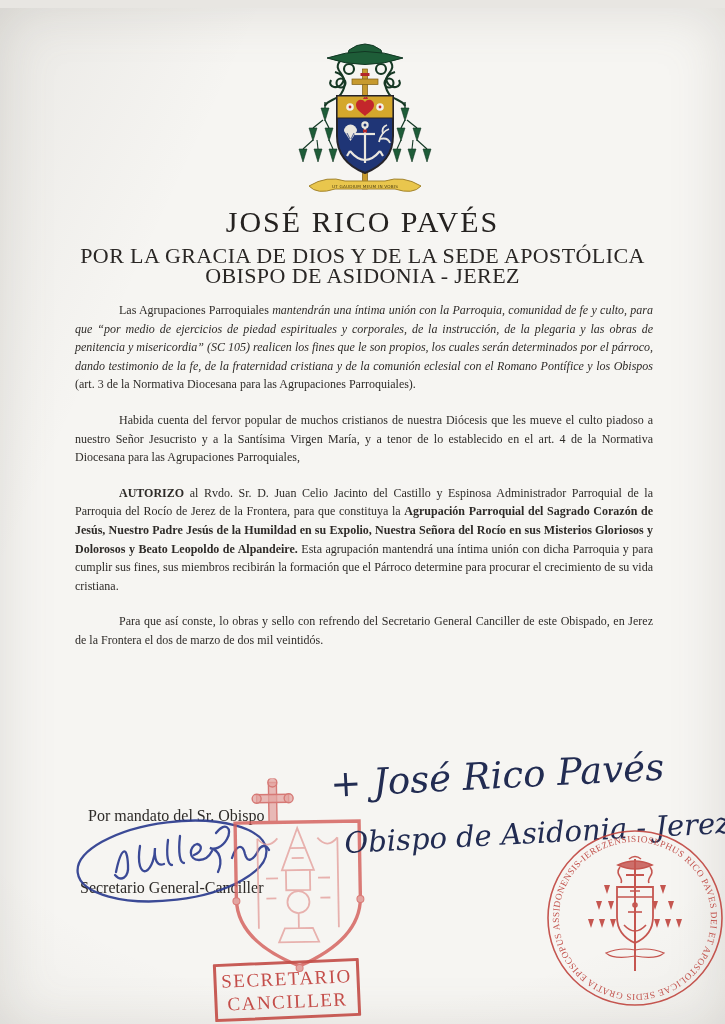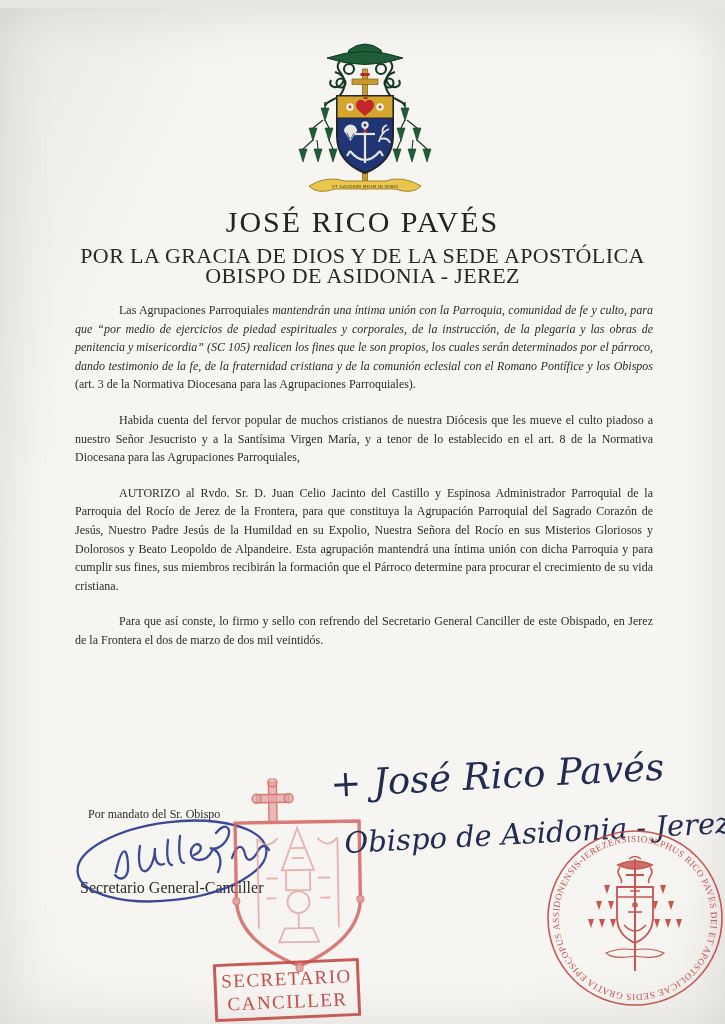--- a/index.html
+++ b/index.html
@@ -13,22 +13,22 @@
     font-family:"Liberation Serif", serif;
     color:#2c2a27;
   }
   .arms{position:absolute;left:297px;top:28px;width:136px;height:164px;}
   .header{position:absolute;left:0;top:197px;width:725px;text-align:center;}
   .header h1{margin:0 0 7px 0;font-size:30px;font-weight:400;letter-spacing:2px;color:#252220;}
   .header .sub{font-size:22px;line-height:20px;letter-spacing:.4px;color:#2a2725;}
   .bodytext{position:absolute;left:75px;top:293px;width:578px;font-size:12px;line-height:18.6px;text-align:justify;color:#2e2b28;}
   .bodytext p{margin:0 0 17px 0;text-indent:44px;}
   .it{font-style:italic;}
-  .bd{font-weight:normal;}
-  .mandate{position:absolute;left:88px;top:799px;font-size:12px;color:#2e2b28;}
+  .bd{font-weight:bold;}
+  .mandate{position:absolute;left:88px;top:799px;font-size:16px;color:#2e2b28;}
   .sec-title{position:absolute;left:80px;top:871px;font-size:16px;color:#2e2b28;}
   .sig-secretary{position:absolute;left:60px;top:790px;width:230px;height:115px;}
   .sig-bishop{position:absolute;left:315px;top:733px;width:412px;height:145px;}
   .stamp-shield{position:absolute;left:228px;top:770px;width:146px;height:196px;opacity:.82;transform:rotate(-1deg);}
   .stamp-box{
     position:absolute;left:214px;top:953px;width:140px;height:49px;
     border:3px solid #c4504a;border-radius:1px;transform:rotate(-2.5deg);
     color:#c0403c;text-align:center;font-size:19px;line-height:23px;letter-spacing:1.5px;
     padding-top:3px;opacity:.92;
   }
@@ -139,23 +139,23 @@
   </svg>
 
   <div class="header">
     <h1>JOSÉ RICO PAVÉS</h1>
     <div class="sub">POR LA GRACIA DE DIOS Y DE LA SEDE APOSTÓLICA</div>
     <div class="sub">OBISPO DE ASIDONIA - JEREZ</div>
   </div>
 
   <div class="bodytext">
     <p><span>Las Agrupaciones Parroquiales </span><span class="it">mantendrán una íntima unión con la Parroquia, comunidad de fe y culto, para que “por medio de ejercicios de piedad espirituales y corporales, de la instrucción, de la plegaria y las obras de penitencia y misericordia” (SC 105) realicen los fines que le son propios, los cuales serán determinados por el párroco, dando testimonio de la fe, de la fraternidad cristiana y de la comunión eclesial con el Romano Pontífice y los Obispos</span><span> (art. 3 de la Normativa Diocesana para las Agrupaciones Parroquiales).</span></p>
-    <p>Habida cuenta del fervor popular de muchos cristianos de nuestra Diócesis que les mueve el culto piadoso a nuestro Señor Jesucristo y a la Santísima Virgen María, y a tenor de lo establecido en el art. 8 de la Normativa Diocesana para las Agrupaciones Parroquiales,</p>
+    <p>Habida cuenta del fervor popular de muchos cristianos de nuestra Diócesis que les mueve el culto piadoso a nuestro Señor Jesucristo y a la Santísima Virgen María, y a tenor de lo establecido en el art. 4 de la Normativa Diocesana para las Agrupaciones Parroquiales,</p>
     <p><span class="bd">AUTORIZO</span><span> al Rvdo. Sr. D. Juan Celio Jacinto del Castillo y Espinosa Administrador Parroquial de la Parroquia del Rocío de Jerez de la Frontera, para que constituya la </span><span class="bd">Agrupación Parroquial del Sagrado Corazón de Jesús, Nuestro Padre Jesús de la Humildad en su Expolio, Nuestra Señora del Rocío en sus Misterios Gloriosos y Dolorosos y Beato Leopoldo de Alpandeire.</span><span> Esta agrupación mantendrá una íntima unión con dicha Parroquia y para cumplir sus fines, sus miembros recibirán la formación que el Párroco determine para procurar el crecimiento de su vida cristiana.</span></p>
-    <p>Para que así conste, lo firmo y sello con refrendo del Secretario General Canciller de este Obispado, en Jerez de la Frontera el dos  de marzo de dos mil veintidós.</p>
+    <p>Para que así conste, lo obras y sello con refrendo del Secretario General Canciller de este Obispado, en Jerez de la Frontera el dos  de marzo de dos mil veintidós.</p>
   </div>
 
   <div class="mandate">Por mandato del Sr. Obispo</div>
   <div class="sec-title">Secretario General-Canciller</div>
 
   <svg class="sig-secretary" viewBox="0 0 230 115">
     <g stroke="#2c3c8f" stroke-width="2.3" fill="none" stroke-linecap="round" opacity="0.92">
       <ellipse cx="112" cy="63" rx="95" ry="39" transform="rotate(-7 112 63)"></ellipse>
       <path d="M56,74 c5,-24 11,-28 12,-7 c1,13 -7,17 -13,10"></path>
       <path d="M80,48 c-3,18 1,27 6,25 c6,-3 9,-15 9,-23 c-1,11 2,19 9,16"></path>

